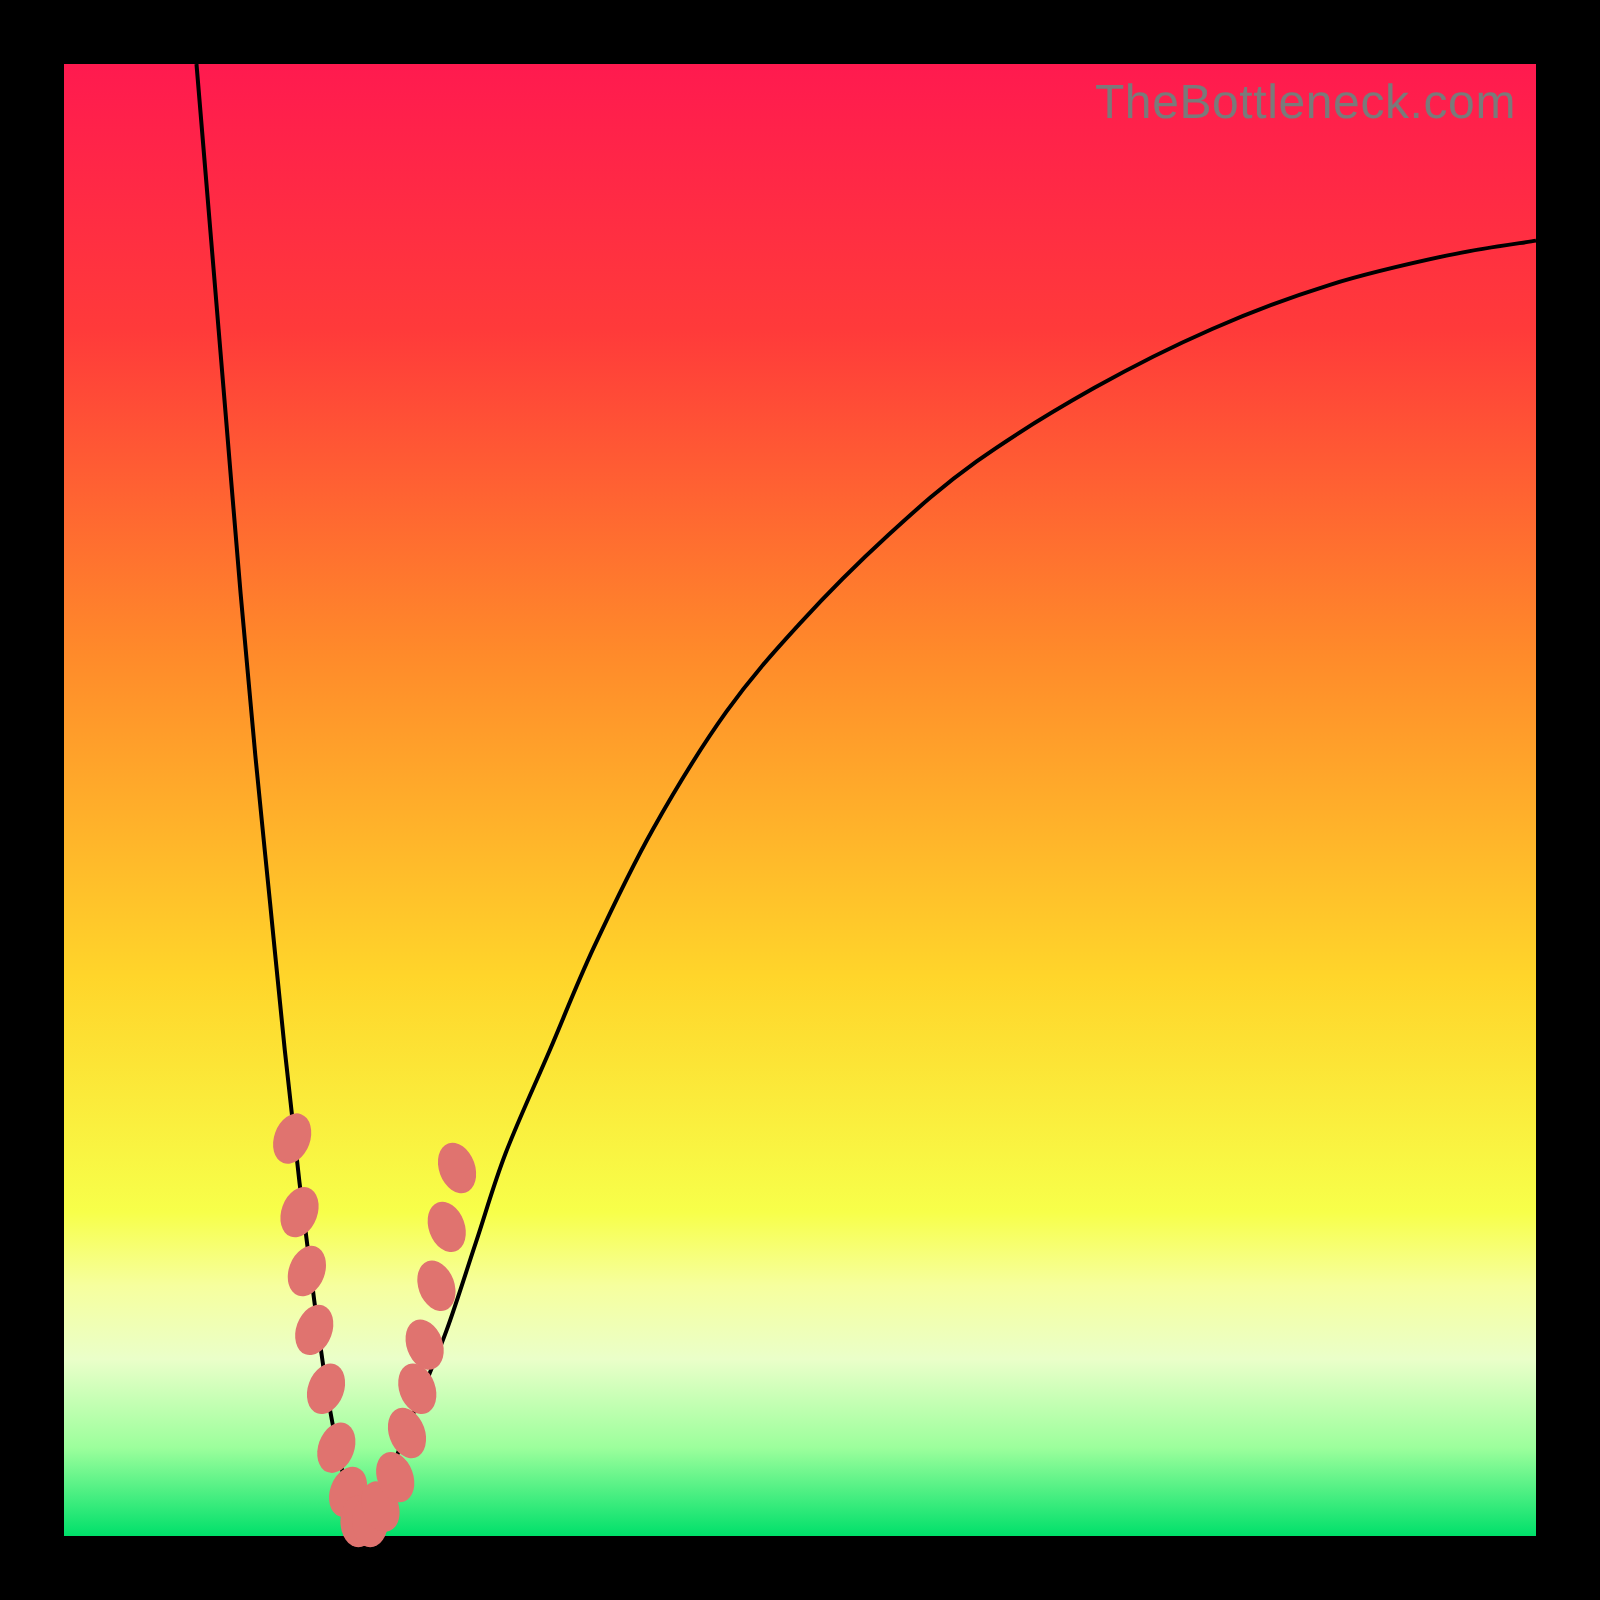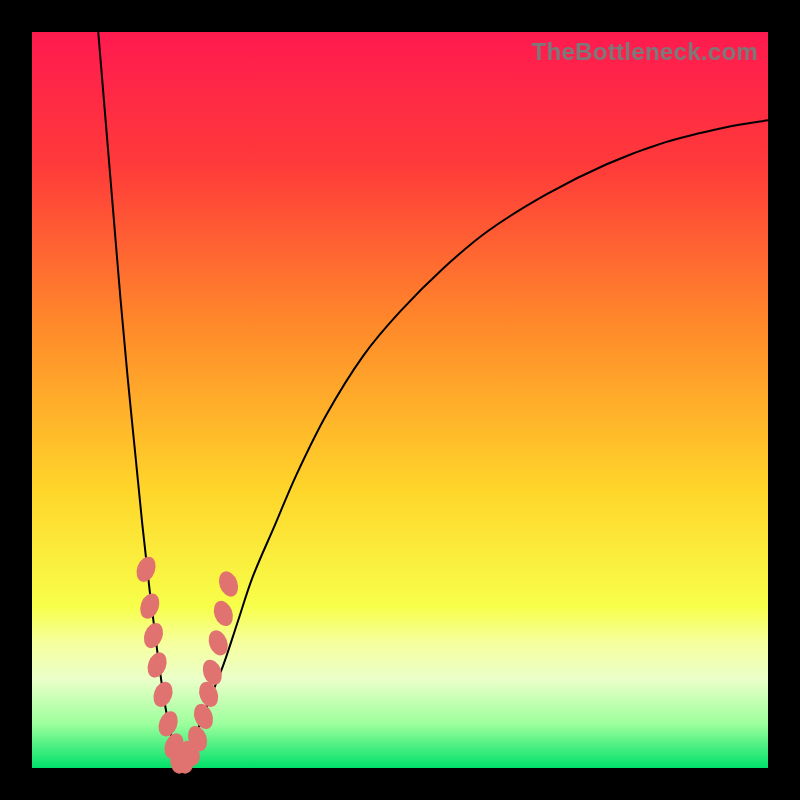--- a/index.html
+++ b/index.html
@@ -26,21 +26,21 @@
     width: 736px;
     height: 736px;
     
   }
   .watermark {
     position: absolute;
     top: 6px;
     right: 10px;
     color: #7a7a7a;
     font-size: 24px;
-    font-weight: 700;
+    font-weight: 400;
     letter-spacing: 0.3px;
     user-select: none;
   }
   svg.curve-layer {
     position: absolute;
     left: 0;
     top: 0;
     width: 736px;
     height: 736px;
     overflow: visible;

